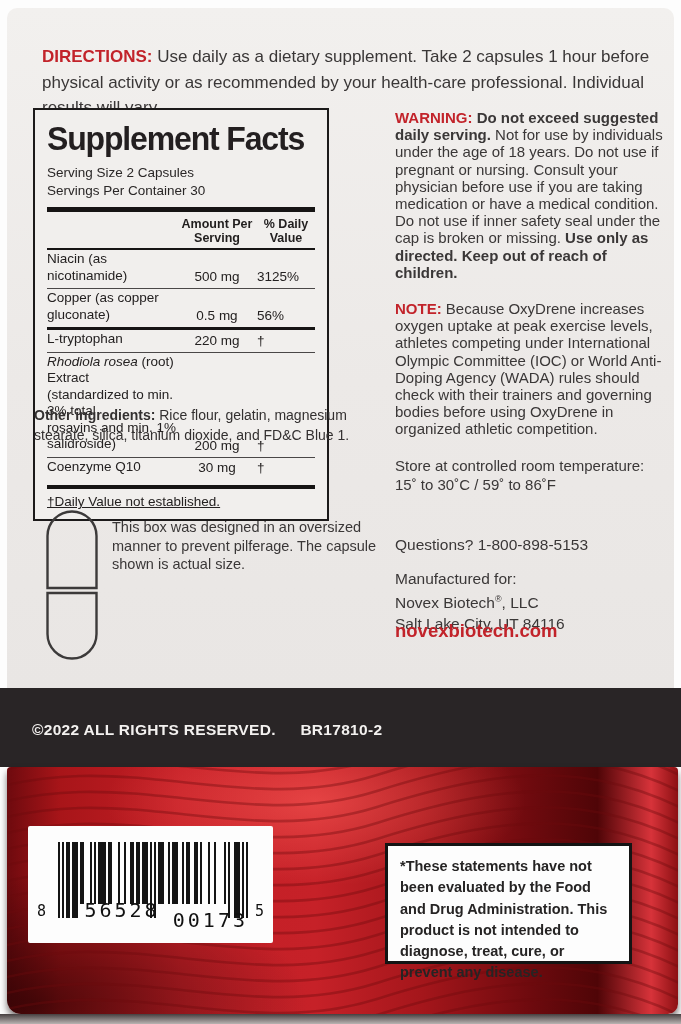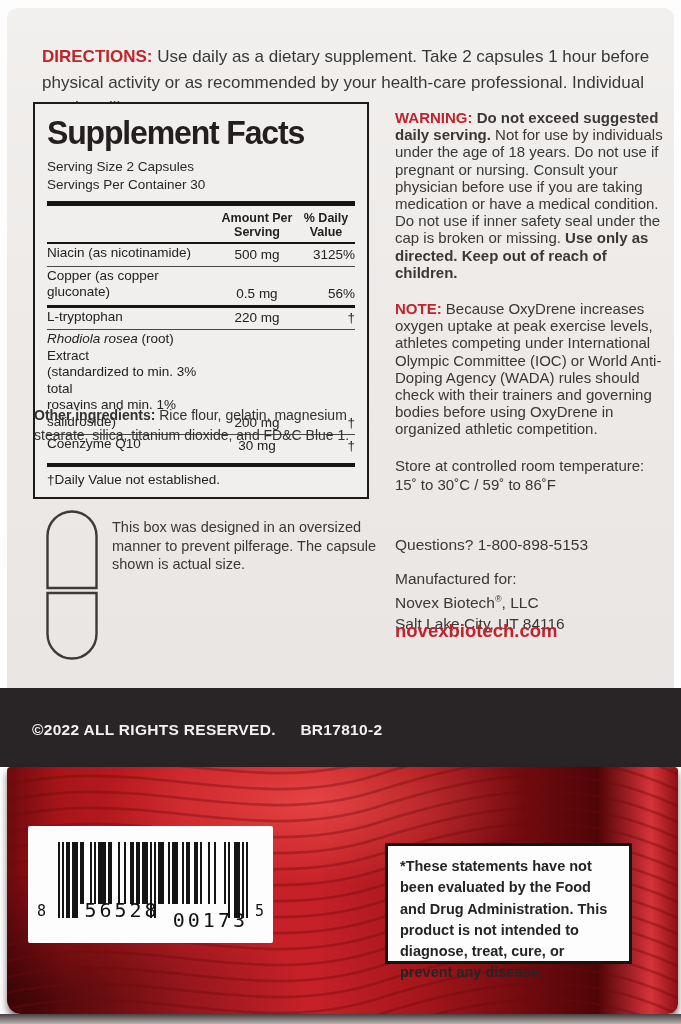--- a/index.html
+++ b/index.html
@@ -11,39 +11,39 @@
            background:linear-gradient(180deg,#f2f0ee 0%, #ece9e7 55%, #e9e6e4 100%);
            border-radius:10px 10px 0 0; }
 
   .directions { position:absolute; left:35px; top:36px; width:625px;
                 font-size:17px; line-height:25.5px; color:#3a3737; }
   .red { color:#c2232a; }
   .b { font-weight:bold; }
   .italic { font-style:italic; }
 
   
-  .facts-box { position:absolute; left:26px; top:94px; width:336px;
+  .facts-box { position:absolute; left:26px; top:100px; width:296px;
                background:#f1efed; border:2.5px solid #1c1a1a; padding:8px 12px 8px 12px; }
   .facts-title { font-size:33px; font-weight:bold; letter-spacing:-1.2px; color:#231f20;
                  transform:scaleX(.97); transform-origin:left; white-space:nowrap; padding:2px 0 6px 0;}
   .facts-serving { font-size:13.5px; line-height:18px; color:#2a2727; }
   .facts-thickbar { height:5px; background:#161414; margin:7px 0 0 0; }
   .facts-head { display:flex; justify-content:flex-end; padding:5px 0 3px 0; }
   .facts-head > div { font-size:12.5px; font-weight:bold; line-height:14px; text-align:center; color:#211e1e;}
   .fh-amt { width:80px; }
   .fh-dv  { width:58px; }
   .facts-rows { border-top:2px solid #161414; }
   .facts-row { display:flex; align-items:flex-end; padding:1px 0 4px 0; font-size:13.5px; color:#242121;}
   .facts-row.sep-thin  { border-top:1px solid #4a4747; }
   .facts-row.sep-thick { border-top:3px solid #161414; }
   .facts-row:first-child { border-top:none; }
   .facts-name { flex:1; line-height:16.5px; }
   .facts-amt { width:80px; text-align:center; }
-  .facts-dv  { width:58px; text-align:right; }
-  .facts-foot { border-top:4px solid #161414; margin-top:6px; padding:5px 0 2px 0; font-size:13.5px; color:#242121;}
+  .facts-dv  { width:58px; text-align:left; }
+  .facts-foot { border-top:4px solid #161414; margin-top:6px; padding:5px 0 2px 0; font-size:13.5px; color:#242121;text-decoration:underline;}
 
   .other-ing { position:absolute; left:27px; top:398px; width:345px;
                font-size:14px; line-height:19.5px; color:#333030; }
 
   
   .capsule { position:absolute; left:38px; top:500px; }
   .cap-notes { position:absolute; left:105px; top:510px; width:272px;
                font-size:14.5px; line-height:18.5px; color:#3a3737; }
   .cap-notes p + p { margin-top:12px; }
 

